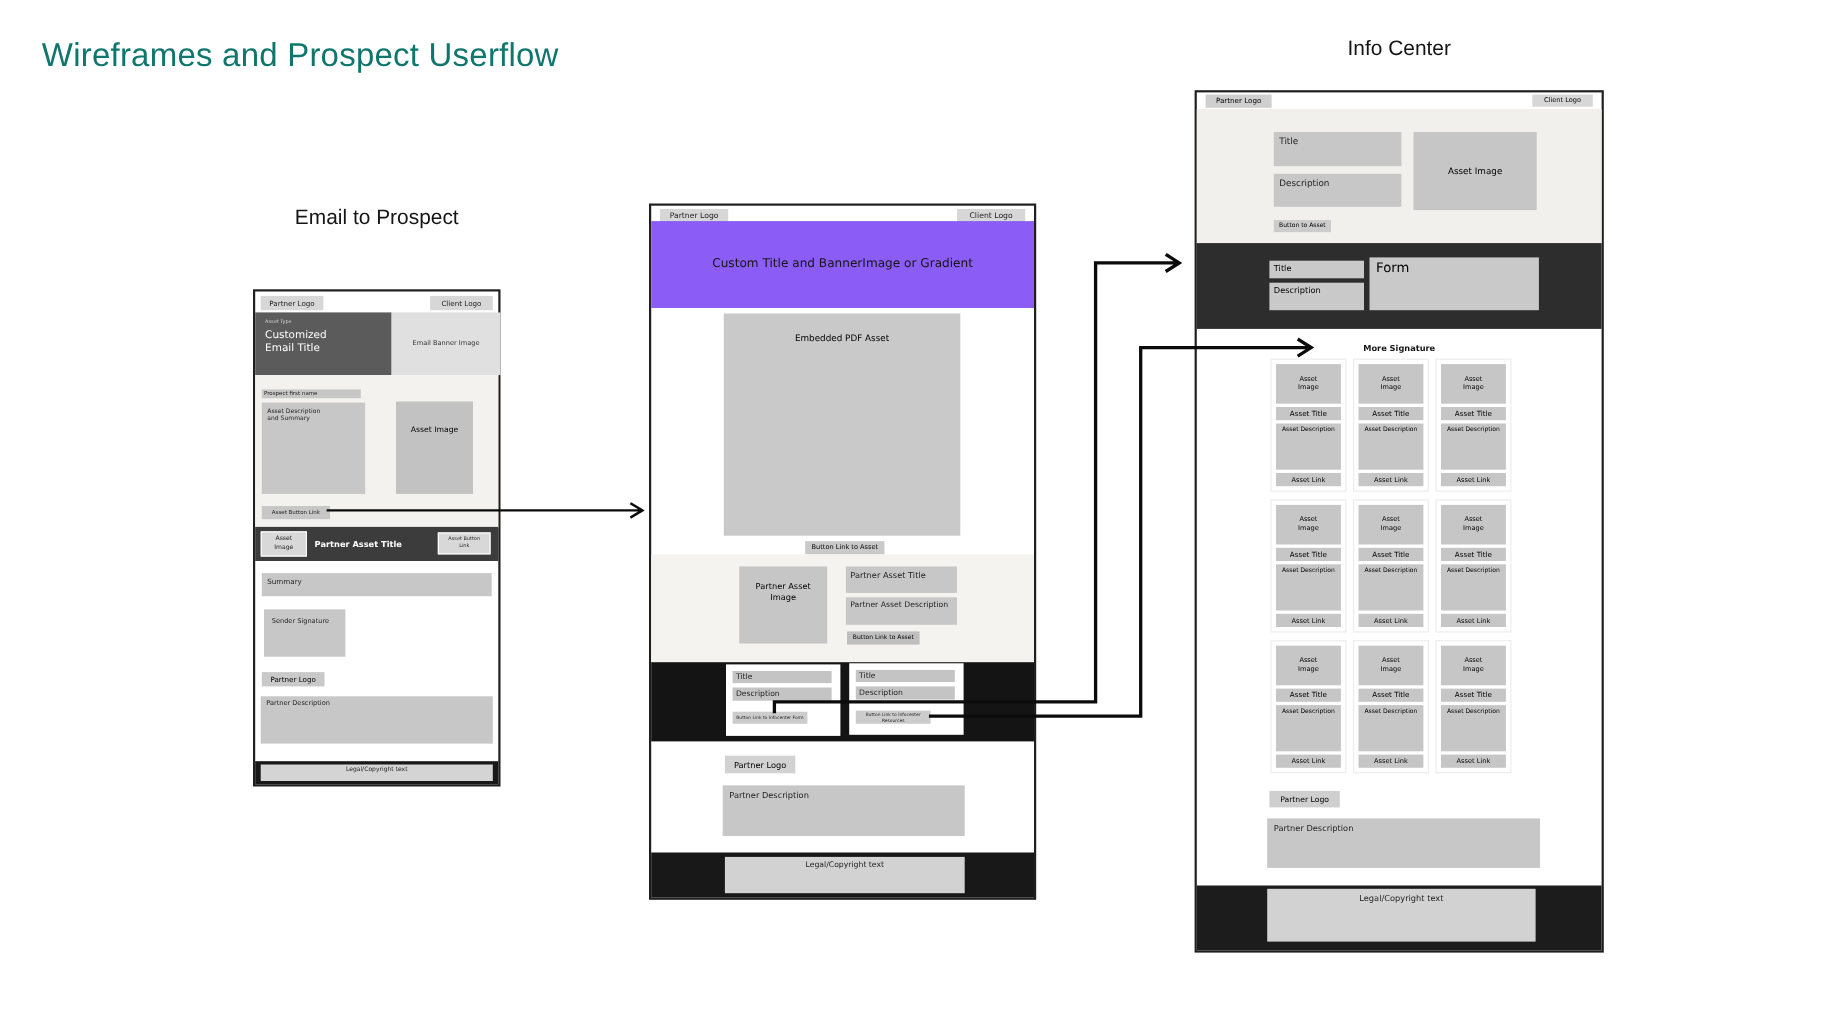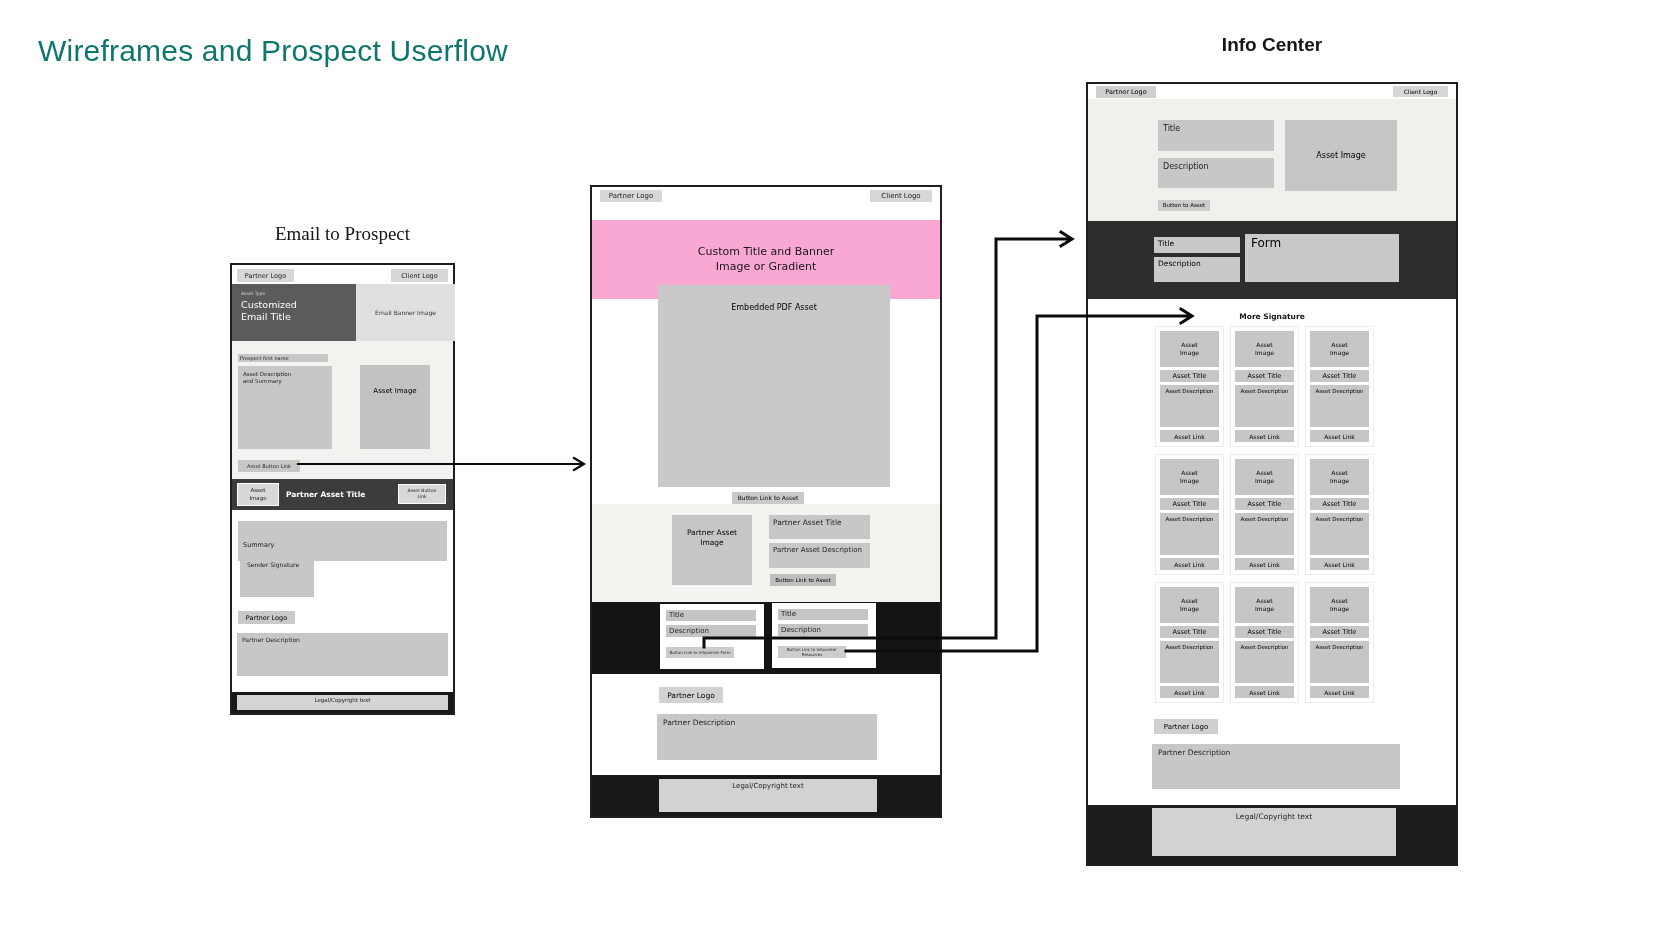--- a/index.html
+++ b/index.html
@@ -26,32 +26,32 @@
   #em-hero-light { left:124px; top:19px; width:99px; height:57px; background:#e0e0e0; font-size:6px; color:#333; }
   #em-light-section { left:0; top:76px; width:221px; height:139px; background:#f3f2ef; }
   #em-prospect { left:6px; top:89px; width:90px; height:8px; font-size:5px; line-height:8px; padding-left:2px; }
   #em-assetdesc { left:6px; top:101px; width:94px; height:83px; font-size:5.5px; line-height:1.35; padding:5px; }
   #em-assetimg { left:128px; top:100px; width:70px; height:84px; background:#c2c2c2; font-size:7px; text-align:center; padding-top:22px; }
   #em-assetbtn { left:6px; top:195px; width:62px; height:12px; font-size:5px; }
   #em-darkband { left:0; top:214px; width:221px; height:31px; background:#3c3c3c; }
   #em-pa-img { left:5px; top:4px; width:42px; height:23px; background:#d8d8d8; border:1.5px solid #ffffff; font-size:5.5px; line-height:1.3; color:#222; }
   #em-pa-title { left:54px; top:0; width:110px; height:31px; color:#ffffff; font-size:7.5px; font-weight:bold; display:flex; align-items:center; }
   #em-pa-btn { left:166px; top:5px; width:48px; height:20px; background:#d8d8d8; border:1px solid #ffffff; font-size:4.5px; line-height:1.3; color:#222; }
-  #em-summary { left:6px; top:256px; width:209px; height:21px; font-size:6.5px; padding:20px 5px; }
+  #em-summary { left:6px; top:256px; width:209px; height:21px; font-size:6.5px; padding:4px 5px; }
   #em-signature { left:8px; top:289px; width:74px; height:43px; font-size:6px; padding:7px; }
   #em-plogo2 { left:6px; top:346px; width:57px; height:13px; background:#c9c9c9; font-size:6.5px; }
   #em-pdesc { left:5px; top:368px; width:211px; height:43px; font-size:6px; padding:3px 5px; }
   #em-footer { left:0; top:427px; width:221px; height:21px; background:#181818; }
   #em-legal { left:5px; top:3px; width:211px; height:15px; background:#d4d4d4; font-size:5.5px; text-align:center; padding-top:2px; color:#1f1f1f; }
 
   
   #landing-panel { left:590px; top:185px; width:352px; height:633px; }
   .lp-badge { height:12px; width:62px; top:3px; font-size:7px; }
-  #lp-banner { left:0; top:33px; width:348px; height:79px; background:#f9a8d4; flex-direction:column; font-size:11px; line-height:1.35; color:#161616; }
-  #lp-pdf { left:66px; top:98px; width:232px; height:202px; background:#c9c9c9; text-align:center; padding-top:18px; font-size:8px; }
+  #lp-banner { left:0; top:14px; width:348px; height:79px; background:#8b5cf6; flex-direction:row; font-size:11px; line-height:1.35; color:#161616; }
+  #lp-pdf { left:66px; top:98px; width:215px; height:202px; background:#c9c9c9; text-align:center; padding-top:18px; font-size:8px; }
   #lp-pdfbtn { left:140px; top:305px; width:72px; height:12px; font-size:6px; background:#c9c9c9; }
   #lp-light { left:0; top:317px; width:348px; height:98px; background:#f4f3f0; }
   #lp-pa-img { left:80px; top:328px; width:80px; height:70px; background:#c6c6c6; text-align:center; padding-top:13px; font-size:7.5px; line-height:1.35; }
   #lp-pa-title { left:177px; top:328px; width:101px; height:24px; font-size:7.5px; }
   #lp-pa-desc { left:177px; top:356px; width:101px; height:25px; font-size:7px; }
   #lp-pa-btn { left:178px; top:387px; width:66px; height:12px; font-size:5.5px; background:#bfbfbf; }
   #lp-dark { left:0; top:415px; width:348px; height:72px; background:#141414; }
   .lp-card { position:absolute; width:104px; height:65px; background:#ffffff; padding:6px; }
   #lp-card-0 { left:68px; top:2px; }
   #lp-card-1 { left:180px; top:1px; }
@@ -89,22 +89,22 @@
   #ic-legal { left:64px; top:3px; width:244px; height:48px; background:#d2d2d2; font-size:7.5px; text-align:center; padding-top:4px; color:#1f1f1f; }
 
   #arrow-layer { position:absolute; left:0; top:0; width:1664px; height:936px; pointer-events:none; }
 </style>
 </head>
 <body>
 
 <div id="canvas">
 
   <div class="h-main" style="left:38px; top:34px;">Wireframes and Prospect Userflow</div>
-  <div class="h-panel" style="left:230px; top:223px; width:225px;font-family:Liberation Serif, serif;">Email to Prospect</div>
-  <div class="h-panel" style="left:1086px; top:34px; width:372px;font-weight:bold;">Info Center</div>
+  <div class="h-panel" style="left:230px; top:188px; width:225px;">Email to Prospect</div>
+  <div class="h-panel" style="left:1086px; top:34px; width:372px;">Info Center</div>
 
   <div class="panel" id="email-panel">
     <div class="abs badge em-badge" style="left:5px;">Partner Logo</div>
     <div class="abs badge em-badge" style="right:5px;">Client Logo</div>
 
     <div class="abs" id="em-hero-dark">
       <div class="asset-type">Asset Type</div>
       <div class="em-title">Customized</div>
       <div class="em-title">Email Title</div>
     </div>

